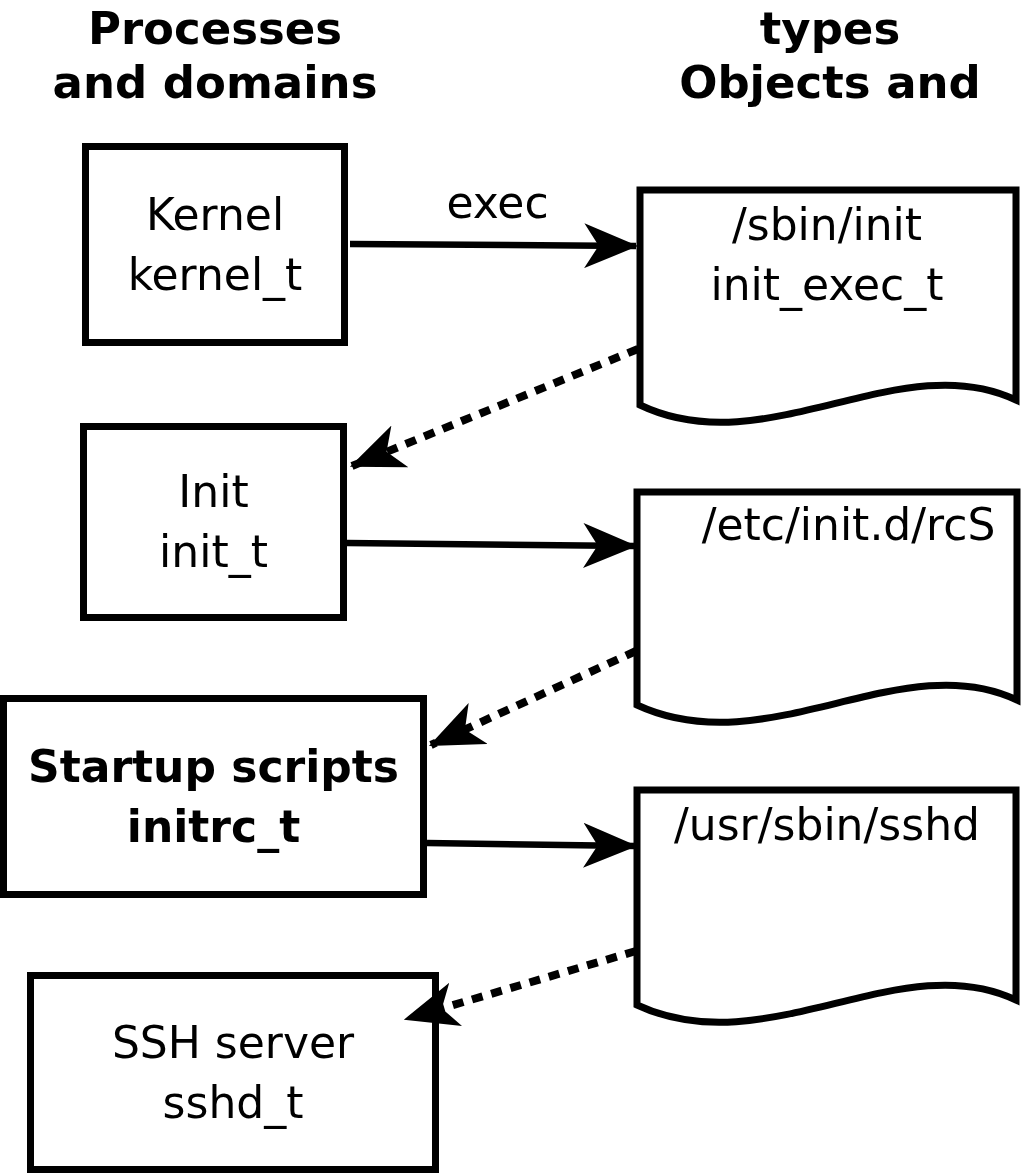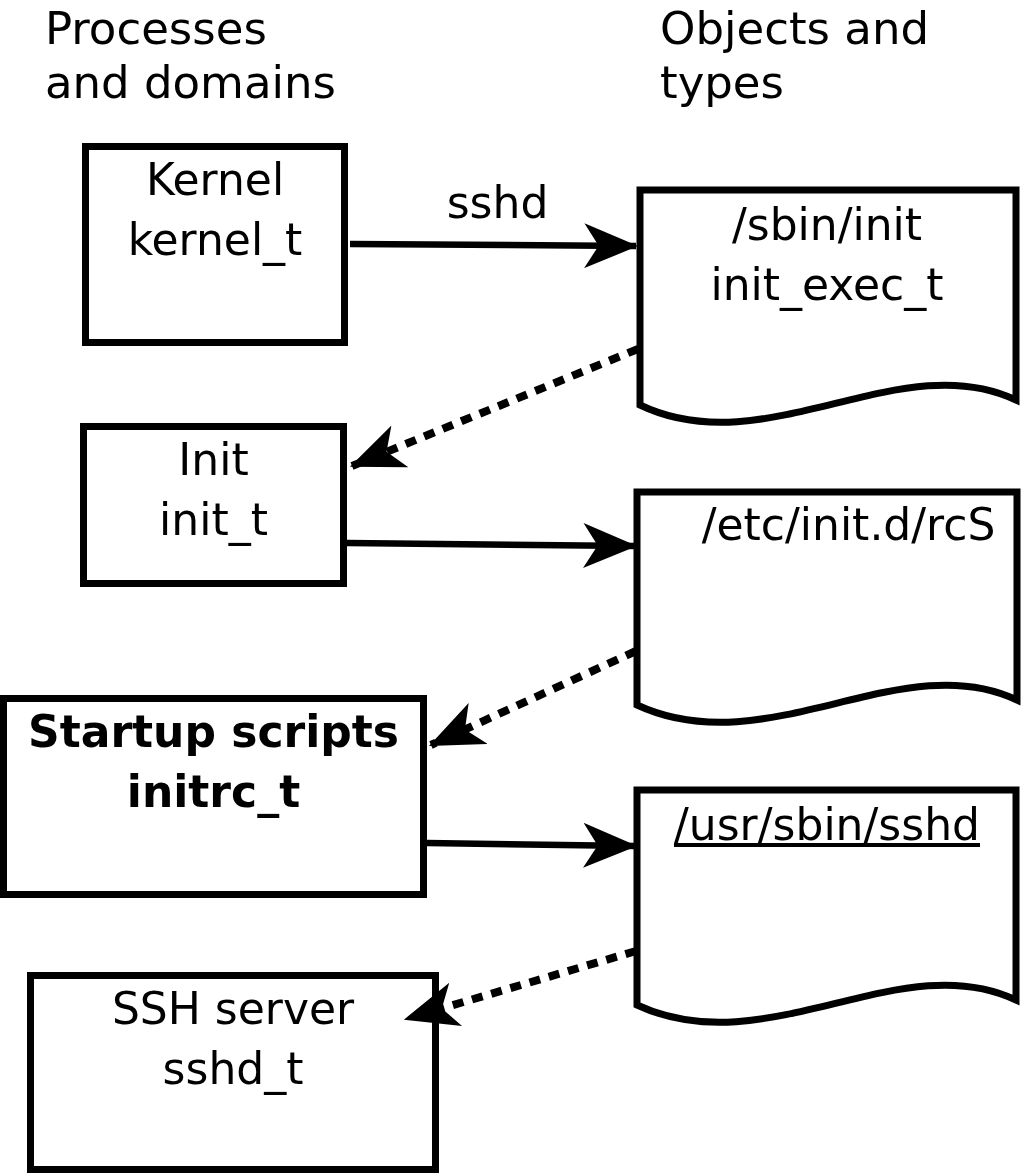--- a/index.html
+++ b/index.html
@@ -11,45 +11,45 @@
     position: relative;
     width: 1024px;
     height: 1173px;
     background: #ffffff;
     font-family: "DejaVu Sans", "Liberation Sans", sans-serif;
     color: #000000;
     overflow: hidden;
   }
   .col-header {
     position: absolute;
-    text-align: left;
-    font-weight: normal;
+    text-align: center;
+    font-weight: bold;
     font-size: 45px;
     line-height: 54px;
     top: 2px;
   }
   .col-header.left  { left: 45px;  width: 340px; }
   .col-header.right { left: 660px; width: 340px; }
 
   .pbox {
     position: absolute;
     box-sizing: border-box;
     border: 7px solid #000000;
     background: #ffffff;
     display: flex;
     flex-direction: column;
     align-items: center;
-    justify-content: flex-start;
+    justify-content: center;
     text-align: center;
     font-size: 44px;
     line-height: 60px;
     z-index: 1;
   }
   .pbox.b1 { left: 82px;  top: 143px; width: 266px; height: 203px; }
-  .pbox.b2 { left: 80px;  top: 423px; width: 267px; height: 164px; }
+  .pbox.b2 { left: 80px;  top: 423px; width: 267px; height: 198px; }
   .pbox.b3 { left: 0px;   top: 695px; width: 427px; height: 203px; font-weight: bold; }
   .pbox.b4 { left: 27px;  top: 972px; width: 412px; height: 201px; }
 
   svg.shapes {
     position: absolute;
     left: 0; top: 0;
     width: 1024px;
     height: 1173px;
     z-index: 2;
   }
@@ -59,21 +59,21 @@
     flex-direction: column;
     align-items: center;
     justify-content: flex-start;
     text-align: center;
     font-size: 44px;
     line-height: 60px;
     z-index: 3;
   }
   .doc-label.d1 { left: 640px; top: 195px; width: 374px; height: 165px; }
   .doc-label.d2 { left: 640px; top: 495px; width: 375px; height: 170px; margin-left: 21px; }
-  .doc-label.d3 { left: 640px; top: 795px; width: 374px; height: 170px; text-decoration: underline; }
+  .doc-label.d3 { left: 640px; top: 795px; width: 374px; height: 170px; }
 
   .edge-label {
     position: absolute;
     left: 420px;
     top: 176px;
     width: 155px;
     text-align: center;
     font-size: 44px;
     line-height: 54px;
     z-index: 3;
@@ -83,22 +83,22 @@
 </head>
 <body>
 
 <div class="diagram">
 
   <div class="col-header left">
     <span class="line">Processes</span>
     <span class="line">and domains</span>
   </div>
   <div class="col-header right">
+    <span class="line">types</span>
     <span class="line">Objects and</span>
-    <span class="line">types</span>
   </div>
 
   <div class="pbox b1">
     <span class="line">Kernel</span>
     <span class="line">kernel_t</span>
   </div>
   <div class="pbox b2">
     <span class="line">Init</span>
     <span class="line">init_t</span>
   </div>
@@ -124,21 +124,21 @@
 
     <line x1="350" y1="244" x2="636" y2="246" stroke="#000000" stroke-width="6.5" marker-end="url(#head)"></line>
     <line x1="347" y1="543" x2="635" y2="546" stroke="#000000" stroke-width="6.5" marker-end="url(#head)"></line>
     <line x1="427" y1="843" x2="635" y2="846" stroke="#000000" stroke-width="6.5" marker-end="url(#head)"></line>
 
     <line x1="638" y1="349" x2="352" y2="466" stroke="#000000" stroke-width="8" stroke-dasharray="11 9" marker-end="url(#head)"></line>
     <line x1="636" y1="651" x2="431" y2="745" stroke="#000000" stroke-width="8" stroke-dasharray="11 9" marker-end="url(#head)"></line>
     <line x1="636" y1="951" x2="406" y2="1019" stroke="#000000" stroke-width="8" stroke-dasharray="11 9" marker-end="url(#head)"></line>
   </svg>
 
-  <div class="edge-label">sshd</div>
+  <div class="edge-label">exec</div>
 
   <div class="doc-label d1">
     <span class="line">/sbin/init</span>
     <span class="line">init_exec_t</span>
   </div>
   <div class="doc-label d2">
     <span class="line">/etc/init.d/rcS</span>
   </div>
   <div class="doc-label d3">
     <span class="line">/usr/sbin/sshd</span>

